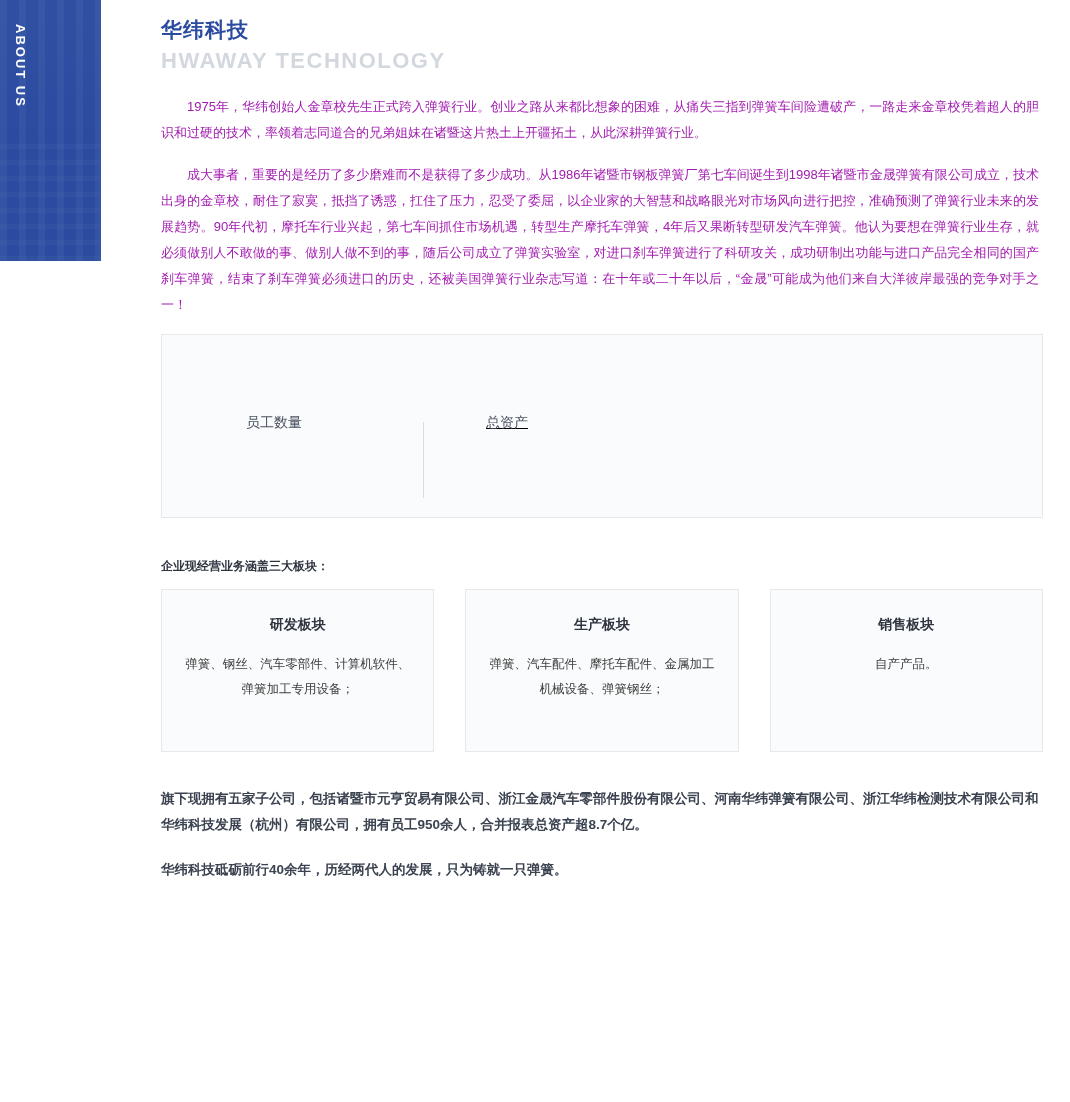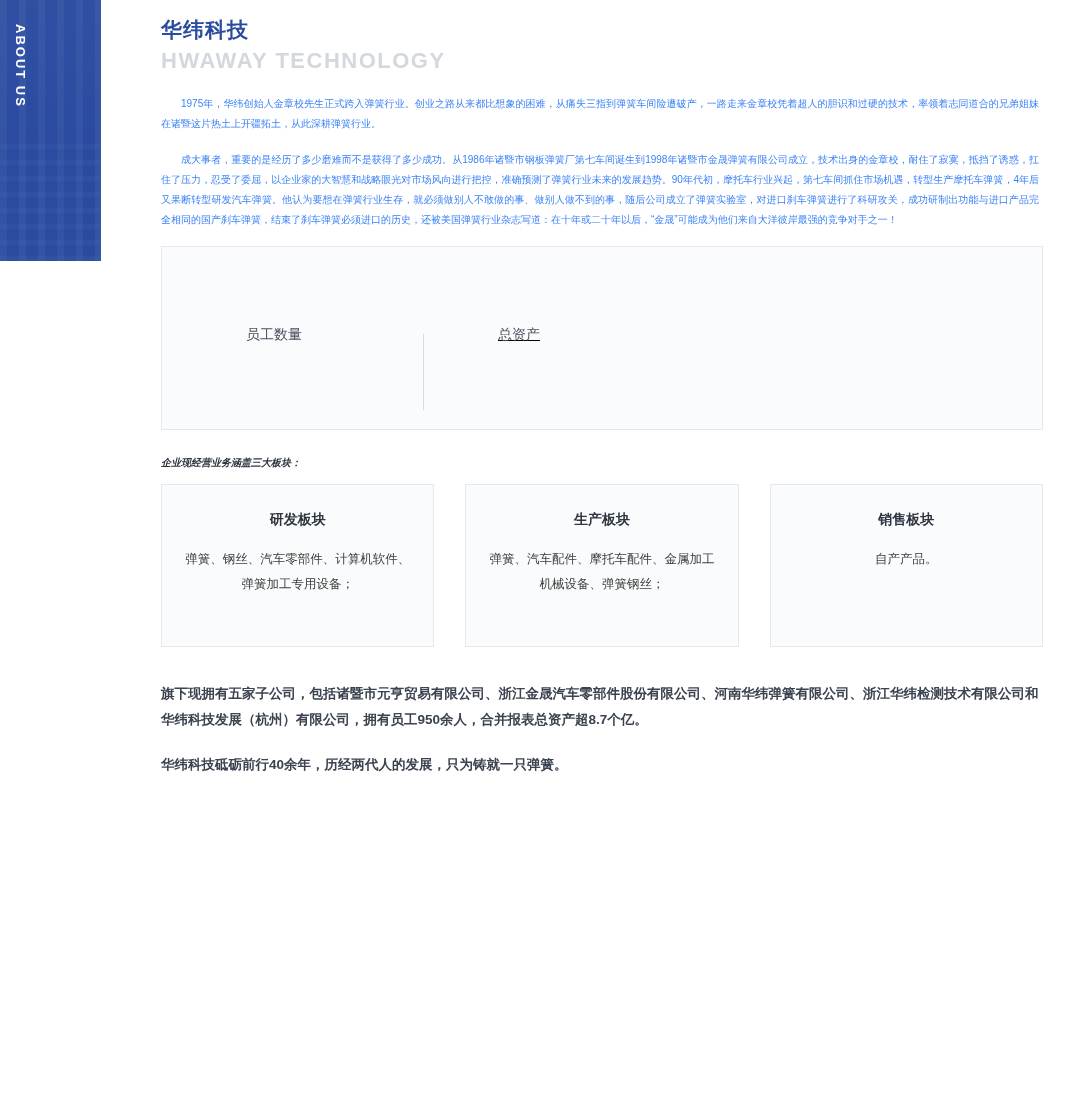--- a/index.html
+++ b/index.html
@@ -79,36 +79,35 @@
     margin: 4px 0 0 0;
     font-size: 22px;
     font-weight: bold;
     color: #d3d7de;
     letter-spacing: 1.5px;
   }
 
   .body-block { margin-top: 20px; }
   .para {
     margin: 0 4px 16px 0;
-    font-size: 10px;
+    font-size: 13px;
     line-height: 2.0;
-    color: #3b82f6;
+    color: #a21caf;
     text-align: justify;
     text-indent: 2em;
   }
 
   
   .stats-card {
     height: 184px;
     border: 1px solid #e6e8ec;
     background: #fafbfc;
     display: flex;
     align-items: center;
     padding-left: 84px;
-    gap: 12px;
   }
   .stat {
     position: relative;
     padding-right: 44px;
     min-width: 178px;
   }
   .stat + .stat { padding-left: 62px; text-decoration: underline; }
   .stat.divider:after {
     content: "";
     position: absolute;
@@ -132,25 +131,24 @@
   }
   .stat-value .unit {
     font-size: 18px;
     font-weight: bold;
     vertical-align: baseline;
     color: #2a5cc4;
   }
 
   
   .segments-title {
-    margin-top: 26px;
-    font-size: 10px;
+    margin-top: 40px;
+    font-size: 12px;
     font-weight: bold;
     color: #2f3540;
-    font-style: italic;
   }
   .segments {
     margin-top: 14px;
     display: flex;
     gap: 31px;
     border-radius: 11px;
   }
   .segment {
     flex: 1 1 0;
     border: 1px solid #e6e8ec;

